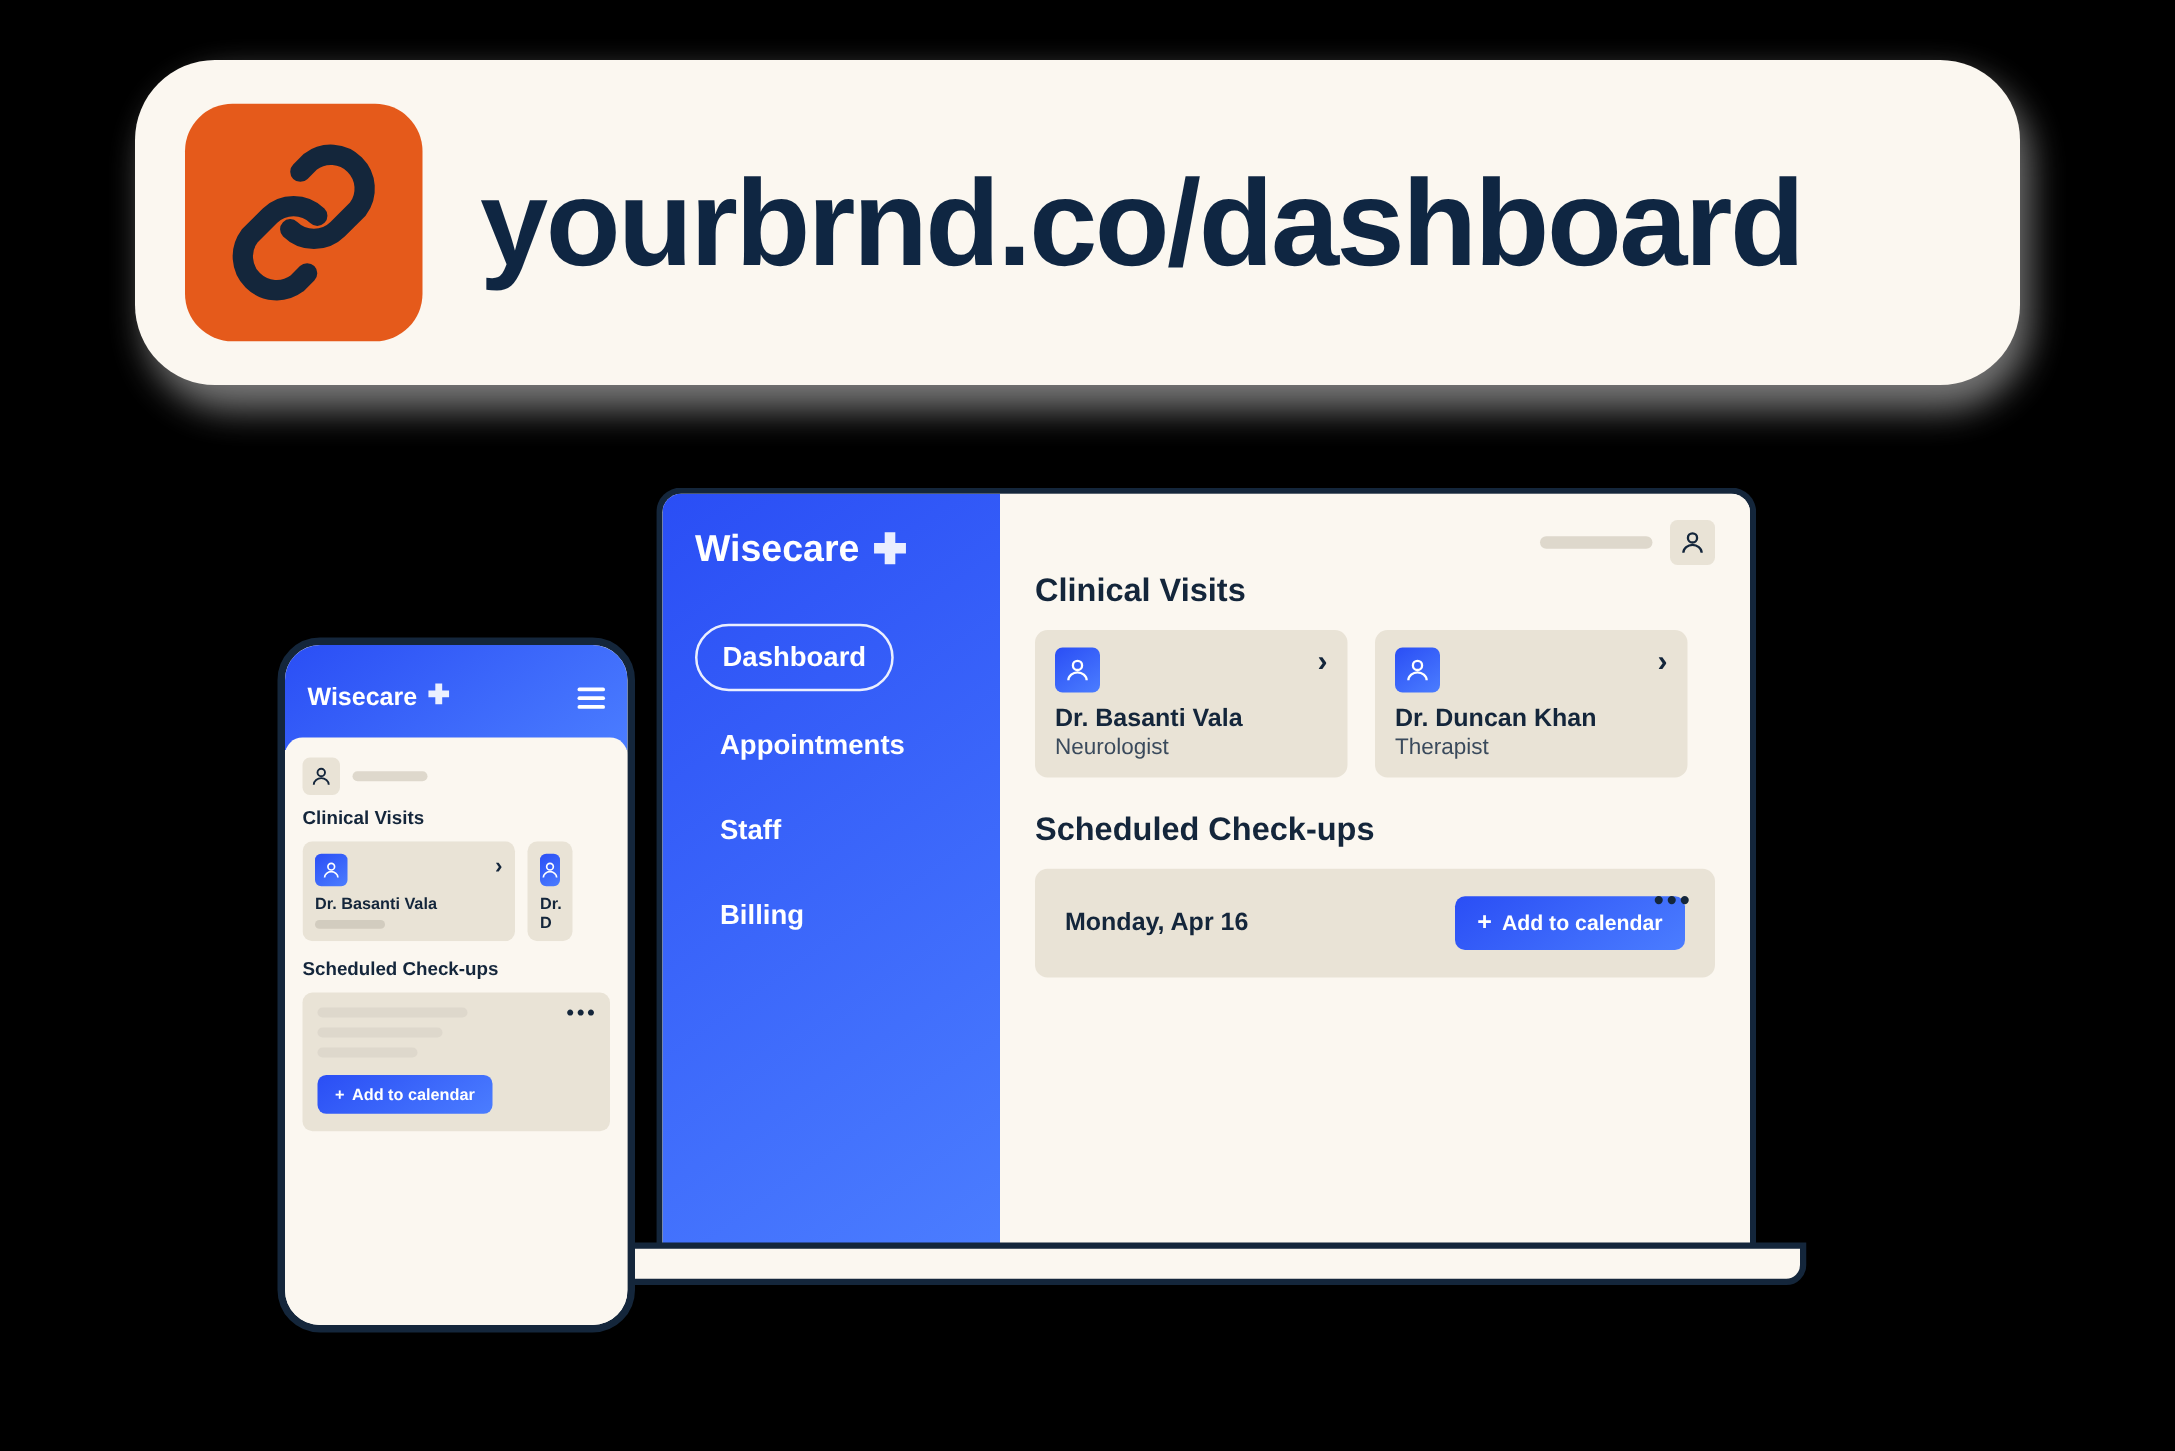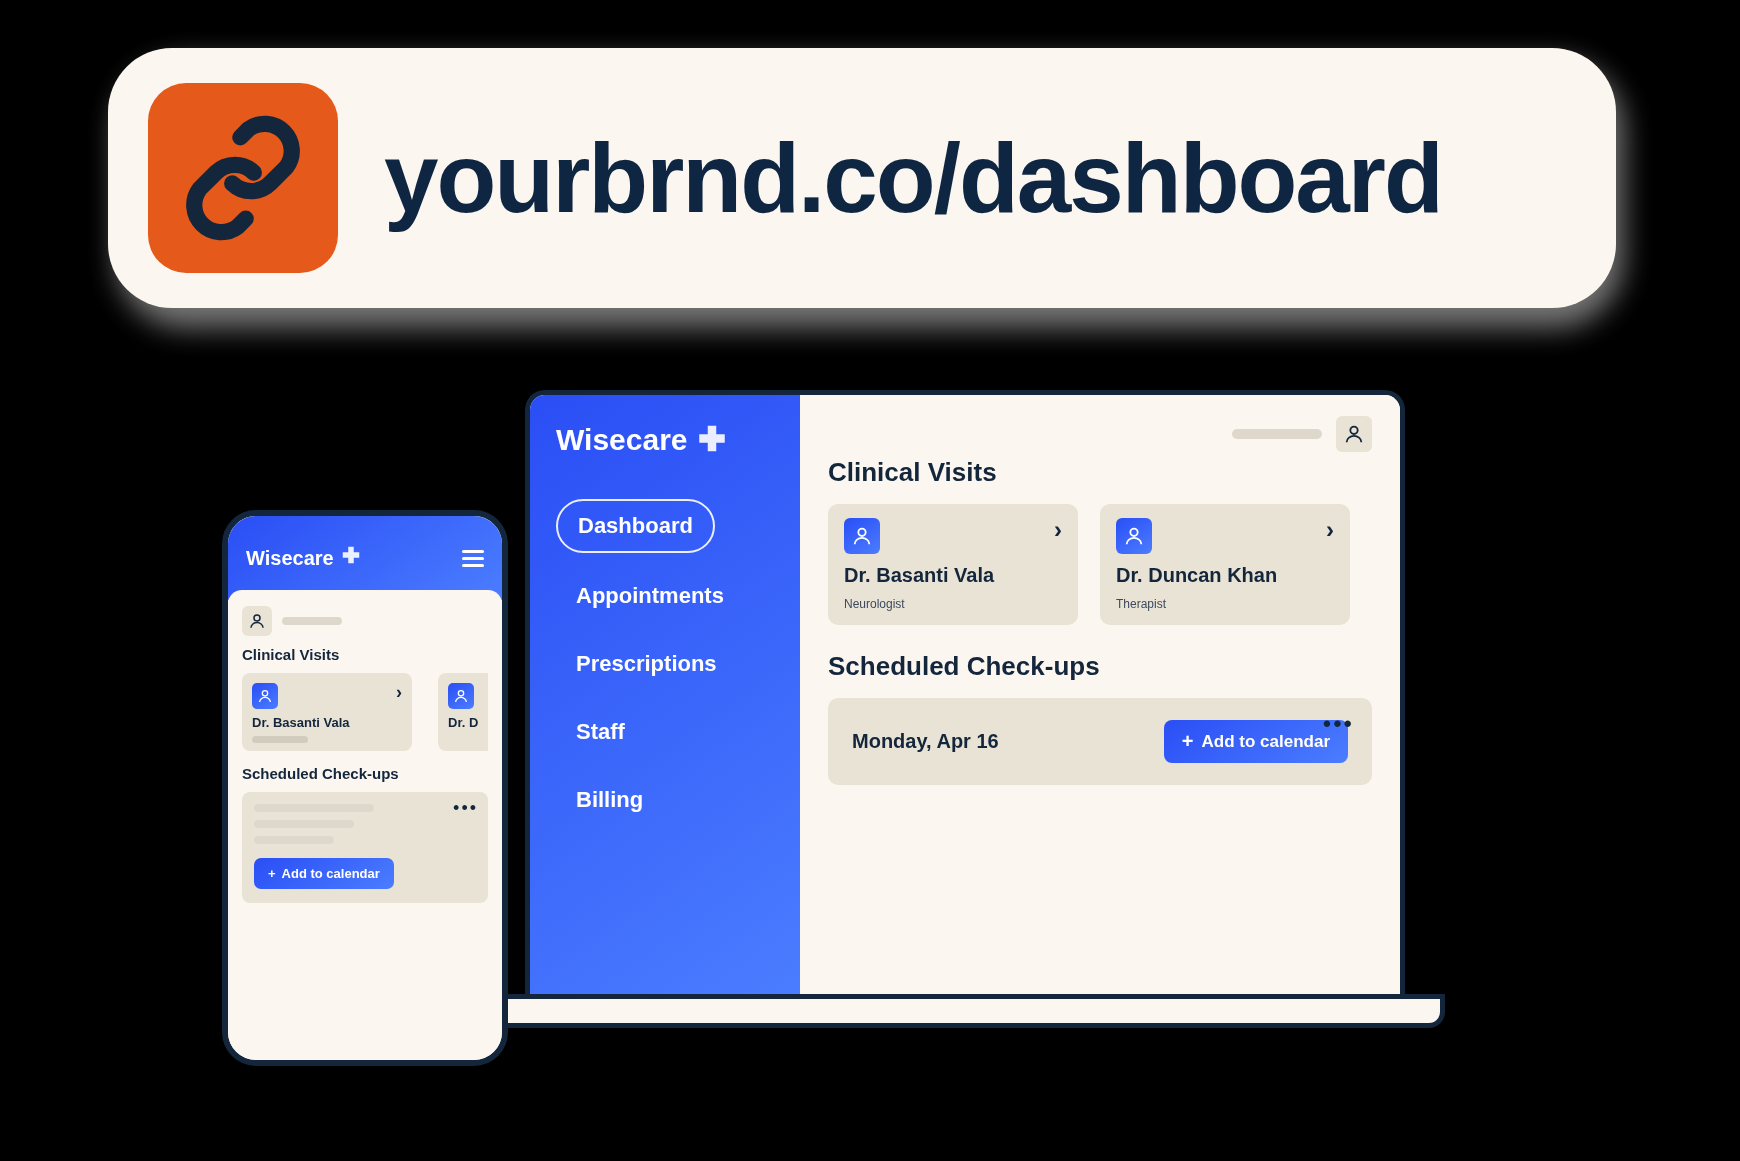--- a/index.html
+++ b/index.html
@@ -137,21 +137,21 @@
   }
   .visit-top { display:flex; align-items:flex-start; justify-content:space-between; margin-bottom: 10px;}
   .visit-icon {
     width:36px; height:36px; border-radius:6px;
     background: linear-gradient(145deg,#2a4ef5,#4b7dff);
     display:flex; align-items:center; justify-content:center;
   }
   .visit-icon svg { width: 22px; height:22px; }
   .chev { font-size:24px; font-weight:900; color:#14263b; line-height:1; }
   .visit-name { font-size:20px; font-weight:800; }
-  .visit-role { font-size:12px; color:#3a4a5c; margin-top:10px; }
+  .visit-role { font-size:18px; color:#3a4a5c; margin-top:0; }
 
   .checkup-card {
     background:#e9e3d6;
     border-radius:10px;
     padding: 22px 24px;
     position: relative;
   }
   .kebab {
     position:absolute; right:18px; top:12px;
     font-size:24px; letter-spacing:2px; color:#14263b;
@@ -264,21 +264,20 @@
         <div class="brand-row">
           <span class="brand-name">Wisecare</span>
           <span class="brand-mark">
             <svg viewBox="0 0 24 24" fill="#fff">
                 <path d="M9 2h6v6h6v6h-6v6H9v-6H3V8h6V2z" opacity=".9"></path>
               </svg>
           </span>
         </div>
         <div class="nav-item active">Dashboard</div>
         <div class="nav-item">Appointments</div>
-        <div class="nav-item">Prescriptions</div>
         <div class="nav-item">Staff</div>
         <div class="nav-item">Billing</div>
       </div>
 
       <div class="main">
         <div class="topbar">
           <div class="top-skel"></div>
           <div class="avatar-box">
             <svg viewBox="0 0 24 24" fill="none" stroke="#14263b" stroke-width="2">
                 <circle cx="12" cy="8" r="4"></circle>
@@ -371,21 +370,21 @@
               <svg viewBox="0 0 24 24" fill="none" stroke="#fff" stroke-width="2">
                   <circle cx="12" cy="8" r="4"></circle>
                   <path d="M4 21c0-4 4-7 8-7s8 3 8 7"></path>
                 </svg>
             </div>
             <span class="chev">›</span>
           </div>
           <div class="nm">Dr. Basanti Vala</div>
           <div class="sk"></div>
         </div>
-        <div class="ph-visit" style="width:66px;margin-left:16px;">
+        <div class="ph-visit" style="width:36px;">
           <div class="row1">
             <div class="vi">
               <svg viewBox="0 0 24 24" fill="none" stroke="#fff" stroke-width="2">
                   <circle cx="12" cy="8" r="4"></circle>
                   <path d="M4 21c0-4 4-7 8-7s8 3 8 7"></path>
                 </svg>
             </div>
           </div>
           <div class="nm">Dr. D</div>
         </div>

